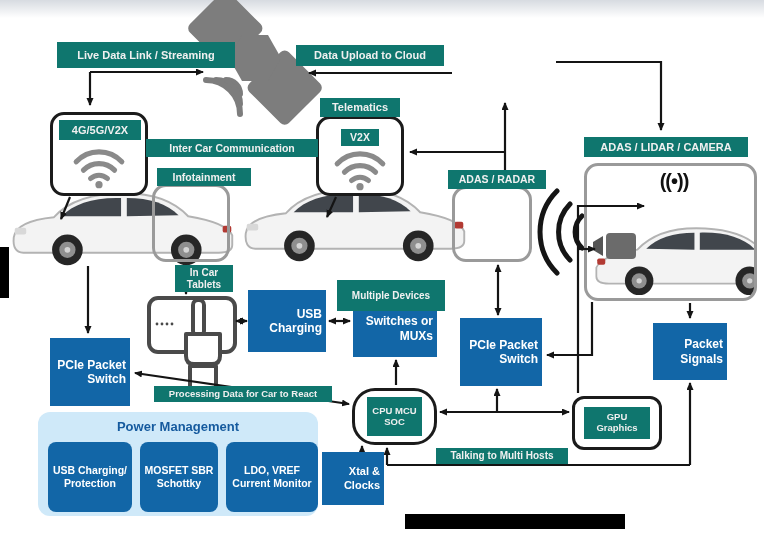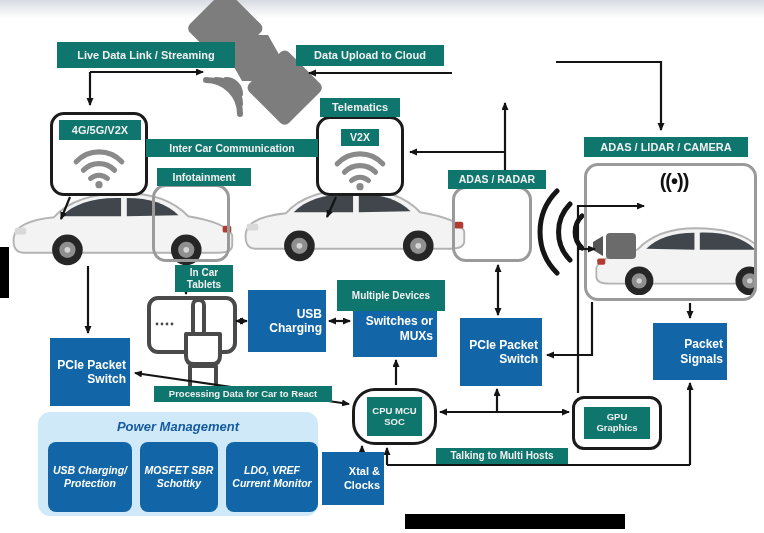--- a/index.html
+++ b/index.html
@@ -7,21 +7,21 @@
          font-family:"Liberation Sans",sans-serif;}
   .abs{position:absolute;box-sizing:border-box;}
   .lbl{background:#0f766e;color:#f0f0f0;font-weight:bold;display:flex;align-items:center;
        justify-content:center;text-align:center;line-height:1.15;z-index:7;padding:1px 3px;}
   .blue{background:#1266a7;color:#fff;font-weight:bold;border-radius:0;display:flex;
         align-items:center;justify-content:center;text-align:right;line-height:1.2;z-index:6;
         padding:6px 4px;}
   .outline{border:3px solid #1b1b1b;border-radius:14px;background:#fff;z-index:4;}
   .grayline{border:3px solid #9a9a9a;border-radius:14px;background:transparent;z-index:4;}
   .topgrad{background:linear-gradient(#d7dbe1,#ffffff);z-index:0;}
-  .pm{background:#cfe9f9;border-radius:12px;z-index:5;font-style:italic;}
+  .pm{background:#cfe9f9;border-radius:12px;z-index:5;}
   .pm-title{color:#155a9e;font-weight:bold;font-size:13px;text-align:center;}
   .pm-items{display:flex;gap:8px;}
   .pm-item{background:#1266a7;color:#fff;font-weight:bold;border-radius:8px;display:flex;
            align-items:center;justify-content:center;text-align:center;font-size:10.5px;
            line-height:1.2;padding:2px;}
   .blkbar{background:#000;z-index:8;}
   svg.icon{z-index:3;}
   #arrows{z-index:5;pointer-events:none;}
 </style>
 </head>

